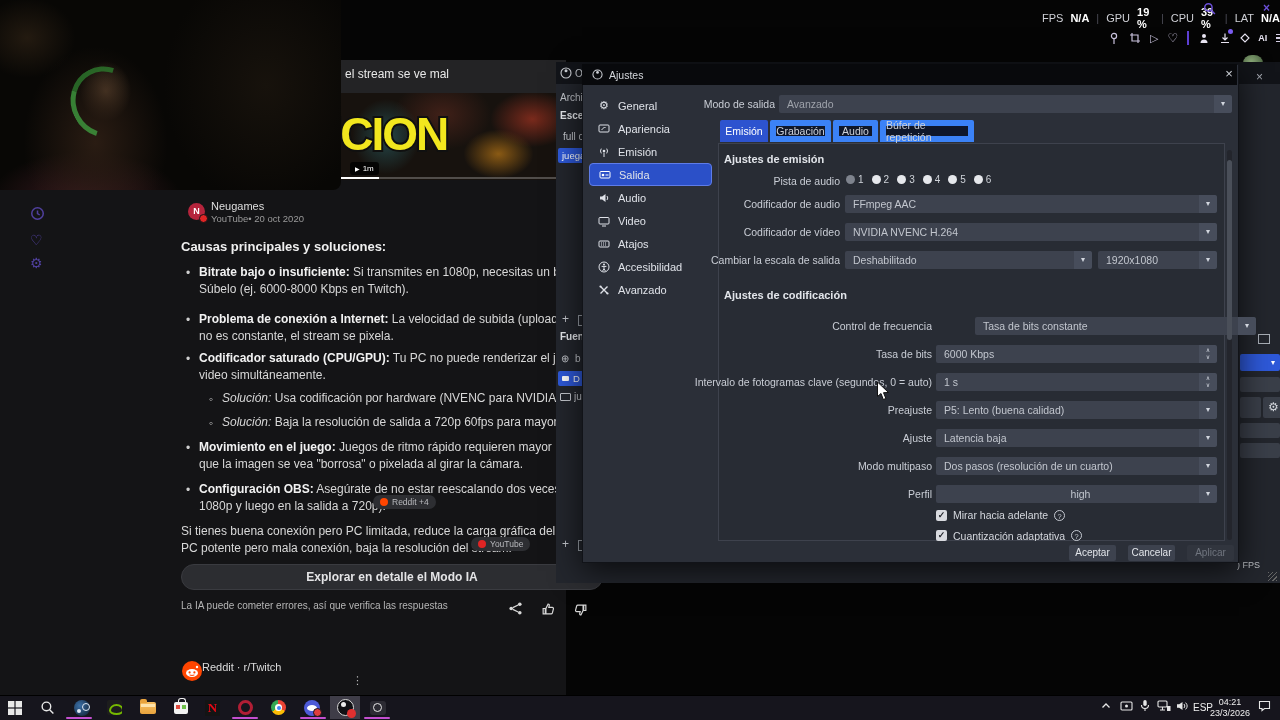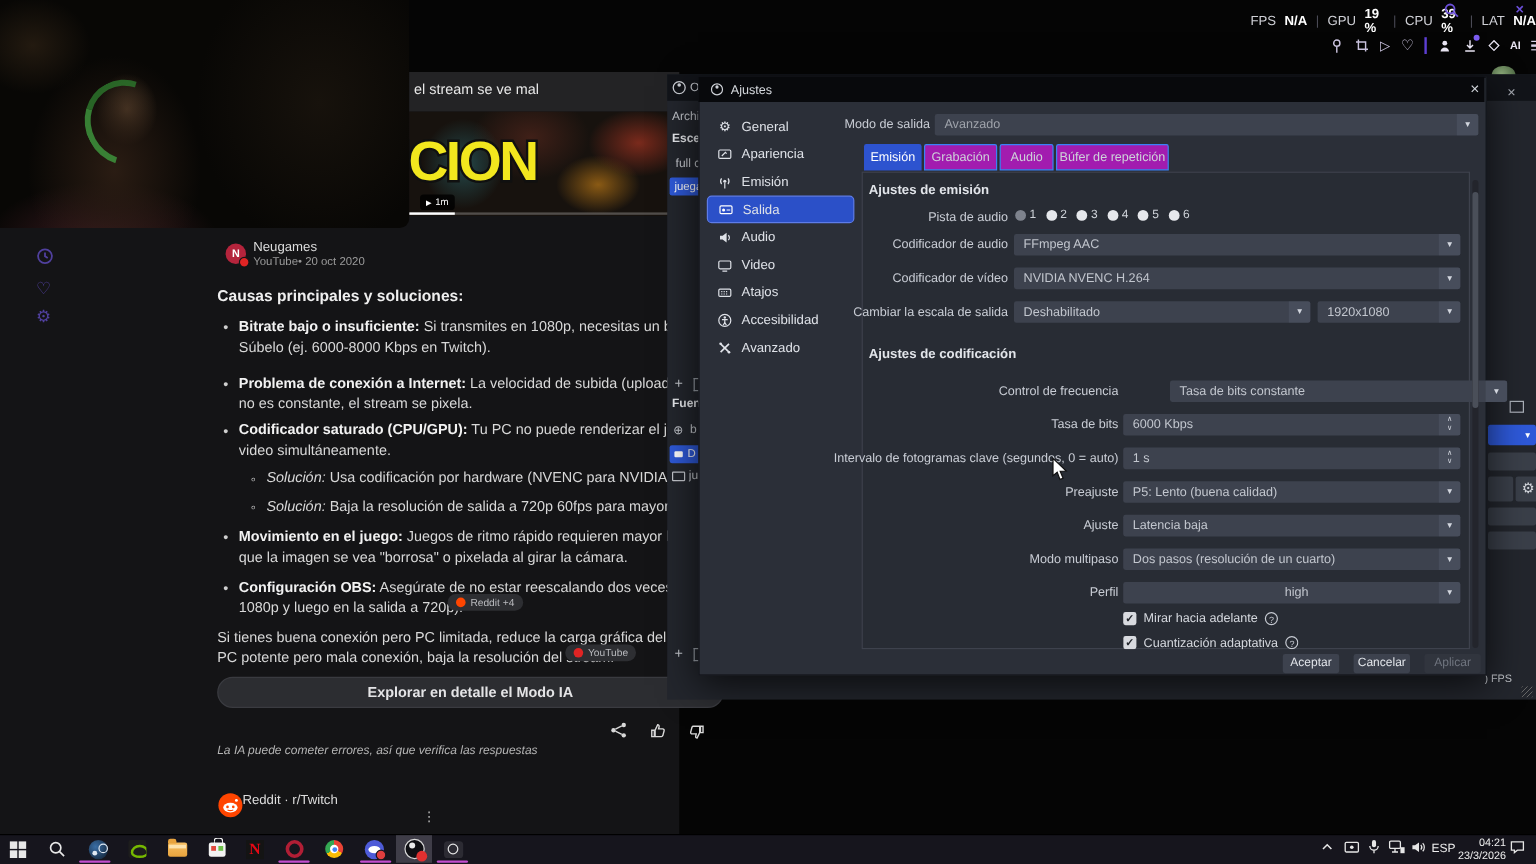--- a/index.html
+++ b/index.html
@@ -41,21 +41,21 @@
     box-shadow:0 8px 30px rgba(0,0,0,.7);border:1px solid #111318;}
   .dlg-title{left:582px;top:64px;width:655px;height:21px;background:#08090c;
     display:flex;align-items:center;}
   .navitem{display:flex;align-items:center;gap:8px;height:23px;padding-left:9px;
     color:#dfe2e8;font-size:11px;box-sizing:border-box;}
   .nav-sel{background:#2b50c8;border:1px solid #5e7ce8;border-radius:4px;}
   .ico12{width:12px;height:12px;display:inline-flex;align-items:center;justify-content:center;flex:0 0 12px;}
   .tab{top:120px;height:22px;display:flex;align-items:center;justify-content:center;
     font-size:10.5px;border-radius:2px 2px 0 0;box-sizing:border-box;}
   .tab-on{background:#2d53cf;color:#fff;}
-  .tab-off{background:#a21caf;border:1px solid #3b82f6;color:#ced2d9;}
+  .tab-off{background:#0f172a;border:6px solid #3b82f6;color:#ced2d9;}
   .panel{left:718px;top:143px;width:507px;height:398px;background:#282c34;
     border:1px solid #3e424d;box-sizing:border-box;overflow:hidden;}
   .sect{font-size:11px;font-weight:bold;color:#e2e5ea;}
   .lbl{font-size:10.5px;color:#c9cdd5;text-align:right;white-space:nowrap;overflow:hidden;}
   .fld{background:#3d424e;border-radius:2px;color:#c2c6ce;font-size:10.5px;
     line-height:18px;padding-left:8px;box-sizing:border-box;overflow:hidden;white-space:nowrap;}
   .caret{position:absolute;right:0;top:0;width:18px;height:18px;background:#474d5b;
     border-radius:0 2px 2px 0;color:#d2d6de;font-size:8px;display:flex;
     align-items:center;justify-content:center;}
   .spincol{position:absolute;right:0;top:0;width:18px;height:18px;background:#474d5b;
@@ -87,21 +87,21 @@
   .statval{font-weight:bold;}
   .statsep{color:#4a4a55;}
   .gxicons{left:1108px;top:29px;height:18px;display:flex;align-items:center;gap:9px;color:#c9c2dd;}
   .gxbar{width:2px;height:14px;background:#5d3fd3;}
   
   .tbar{left:0;top:695px;width:1280px;height:25px;background:#16151d;border-top:1px solid #000;}
   .tico{position:absolute;top:699px;width:17px;height:17px;display:flex;
     align-items:center;justify-content:center;}
   .uline{position:absolute;top:717px;height:2px;width:26px;background:#c44fd0;border-radius:1px;}
   .trayico{position:absolute;top:701px;color:#e6e6e6;}
-  .clock{left:1205px;top:697px;width:50px;text-align:right;color:#eee;
+  .clock{left:1205px;top:697px;width:50px;text-align:center;color:#eee;
     font-size:9px;line-height:11px;}
   
   .menu3 i{display:block;width:11px;height:1.6px;background:#d6d0e6;margin:2px 0;}
   svg{display:block;}
 </style>
 </head>
 <body>
 
 <div class="abs browser">
 
@@ -169,21 +169,21 @@
 
 <div class="abs ellip bullet-line" style="left:181px;top:524px;width:381px;">Si tienes buena conexión pero PC limitada, reduce la carga gráfica del juego. Si</div>
 <div class="abs ellip bullet-line" style="left:181px;top:541px;width:381px;">PC potente pero mala conexión, baja la resolución del stream.</div>
 <div class="abs badge" style="left:471px;top:537px;">
   <span style="width:8px;height:8px;border-radius:50%;background:#e02424;display:inline-block;"></span>
   <span>YouTube</span>
 </div>
 
 <div class="abs pillbtn">Explorar en detalle el Modo IA</div>
 
-<div class="abs ellip" style="left:181px;top:620px;width:300px;font-size:10px;color:#b5b5b5;font-style:italic;">La IA puede cometer errores, así que verifica las respuestas</div>
+<div class="abs ellip" style="left:181px;top:600px;width:300px;font-size:10px;color:#b5b5b5;">La IA puede cometer errores, así que verifica las respuestas</div>
 <div class="abs" style="left:508px;top:601px;">
   <svg width="15" height="15" viewBox="0 0 14 14">
       <circle cx="11" cy="3" r="1.7" fill="#d8d8d8"></circle>
       <circle cx="3" cy="7" r="1.7" fill="#d8d8d8"></circle>
       <circle cx="11" cy="11" r="1.7" fill="#d8d8d8"></circle>
       <path d="M4.5 6.2L9.5 3.7M4.5 7.8l5 2.5" stroke="#d8d8d8" stroke-width="1.1"></path>
     </svg>
 </div>
 <div class="abs" style="left:541px;top:601px;">
   <svg width="15" height="15" viewBox="0 0 14 14">

